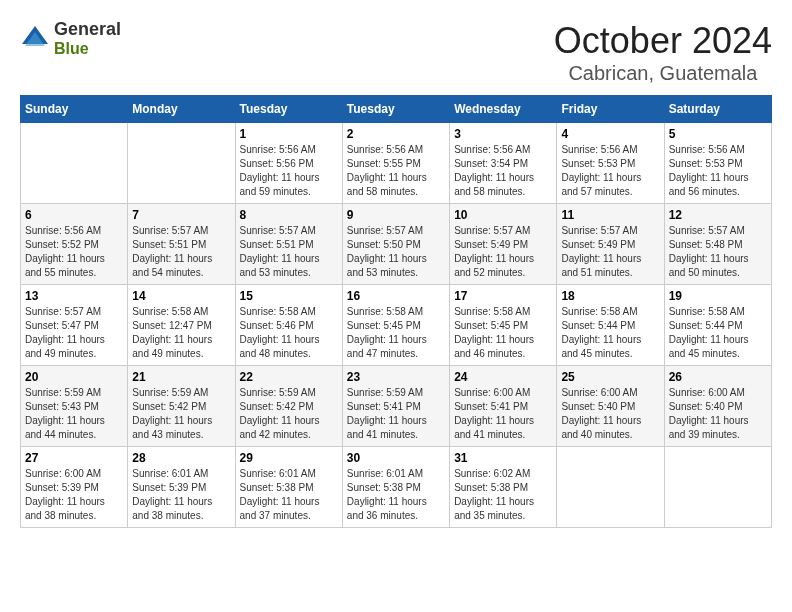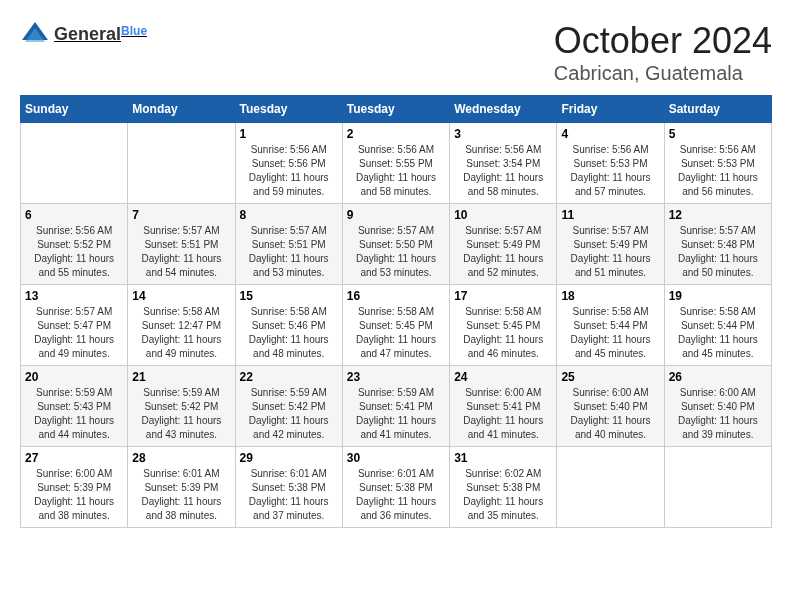--- a/index.html
+++ b/index.html
@@ -16,40 +16,39 @@
       align-items: flex-start;
       margin-bottom: 10px;
     }
     .logo {
       display: flex;
       align-items: center;
       gap: 4px;
     }
     .logo-text {
       display: flex;
-      flex-direction: row;
+      flex-direction: column;
       line-height: 1.1;
-      text-decoration: underline;
     }
     .logo-general {
       font-size: 18px;
       font-weight: bold;
       color: #333;
     }
     .logo-blue {
-      font-size: 12px;
+      font-size: 16px;
       font-weight: bold;
-      color: #3b82f6;
+      color: #4d7c0f;
     }
     .logo-icon {
       width: 30px;
       height: 30px;
     }
     .title-block {
-      text-align: left;
+      text-align: center;
     }
     .month-title {
       font-size: 36px;
       font-weight: normal;
       color: #222;
     }
     .location {
       font-size: 20px;
       color: #555;
     }
@@ -84,21 +83,20 @@
     .day-num {
       font-size: 12px;
       font-weight: bold;
       display: block;
       margin-bottom: 2px;
     }
     .day-info {
       font-size: 10px;
       color: #333;
       line-height: 1.4;
-      text-align: center;
     }
     .empty {
       background: #fff !important;
     }
   </style>
 </head>
 <body>
 
 <div class="header">
   <div class="logo">

